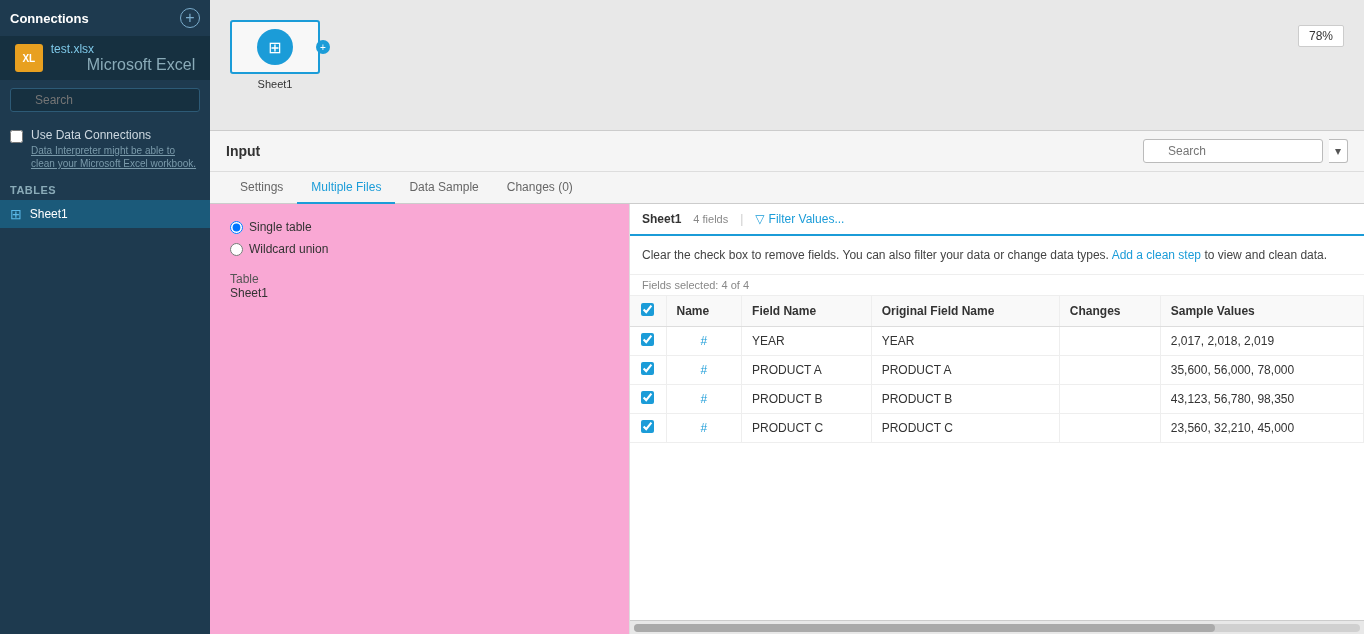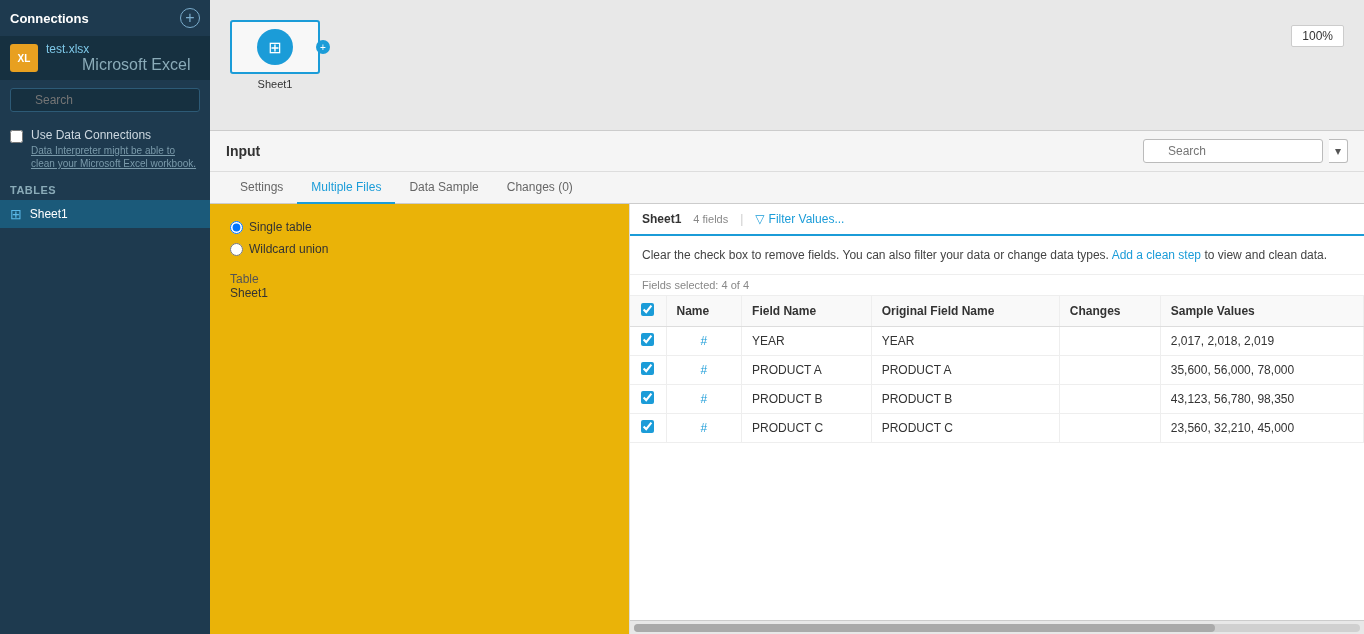--- a/index.html
+++ b/index.html
@@ -34,20 +34,21 @@
       cursor: pointer;
       display: flex; align-items: center; justify-content: center;
       line-height: 1;
     }
     .sidebar-connection-item {
       display: flex; align-items: center;
       padding: 6px 10px;
       background: #163040;
       gap: 8px;
       cursor: pointer;
+      justify-content: center;
     }
     .conn-icon {
       width: 28px; height: 28px;
       background: #e8a020;
       border-radius: 3px;
       display: flex; align-items: center; justify-content: center;
       color: white; font-size: 10px; font-weight: bold; flex-shrink: 0;
     }
     .conn-info { display: flex; flex-direction: column; }
     .conn-name { color: #7ec8e8; font-size: 12px; }
@@ -234,21 +235,21 @@
     .content-area {
       display: flex;
       flex: 1;
       overflow: hidden;
     }
 
     
     .config-panel {
       width: 420px;
       padding: 16px 20px;
-      background: #eab308;
+      background: #f9a8d4;
       border-right: 1px solid #ddd;
       flex-shrink: 0;
       overflow-y: auto;
     }
     .radio-group { display: flex; flex-direction: column; gap: 8px; margin-bottom: 16px; }
     .radio-item { display: flex; align-items: center; gap: 6px; cursor: pointer; font-size: 12px; color: #333; }
     .table-label { font-size: 12px; color: #555; margin-bottom: 0; }
     .table-value { font-size: 12px; color: #333; }
 
     
@@ -389,21 +390,21 @@
 <div class="main">
 
   <div class="canvas-area">
     <div class="canvas-node-wrap">
       <div class="canvas-node">
         <div class="canvas-node-icon">⊞</div>
         <div class="canvas-node-connector">+</div>
       </div>
       <span class="canvas-node-label">Sheet1</span>
     </div>
-    <div class="zoom-display">100%</div>
+    <div class="zoom-display">78%</div>
   </div>
 
   <div class="input-panel">
     <div class="input-header">
       <span class="input-title">Input</span>
       <div class="input-search-wrap">
         <div class="input-search-container">
           <span class="search-icon-left">🔍</span>
           <input class="input-search-box" type="text" placeholder="Search" style="">
         </div>

